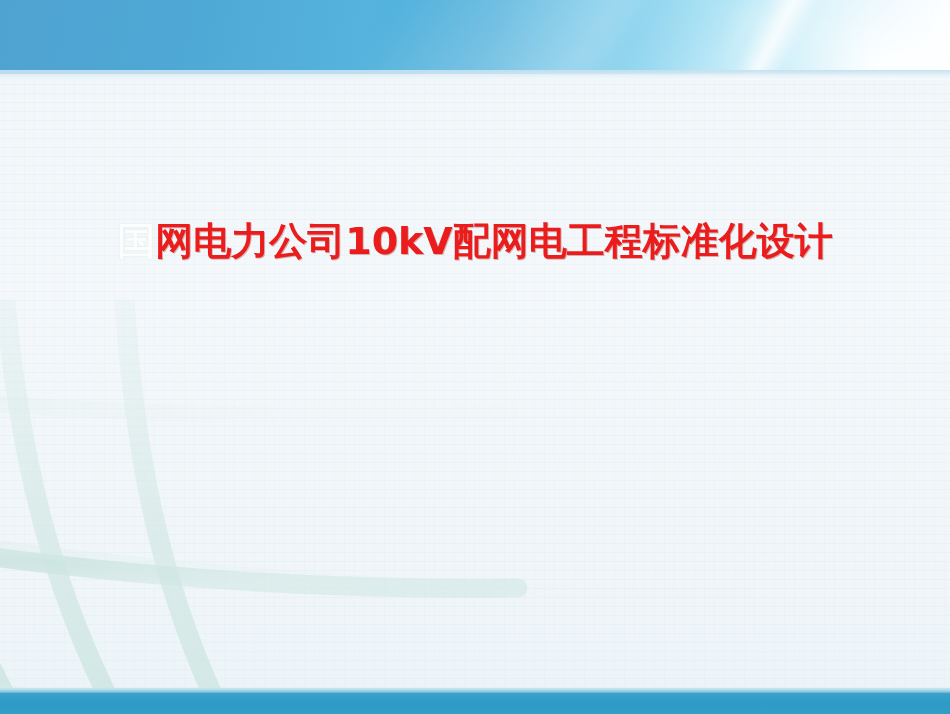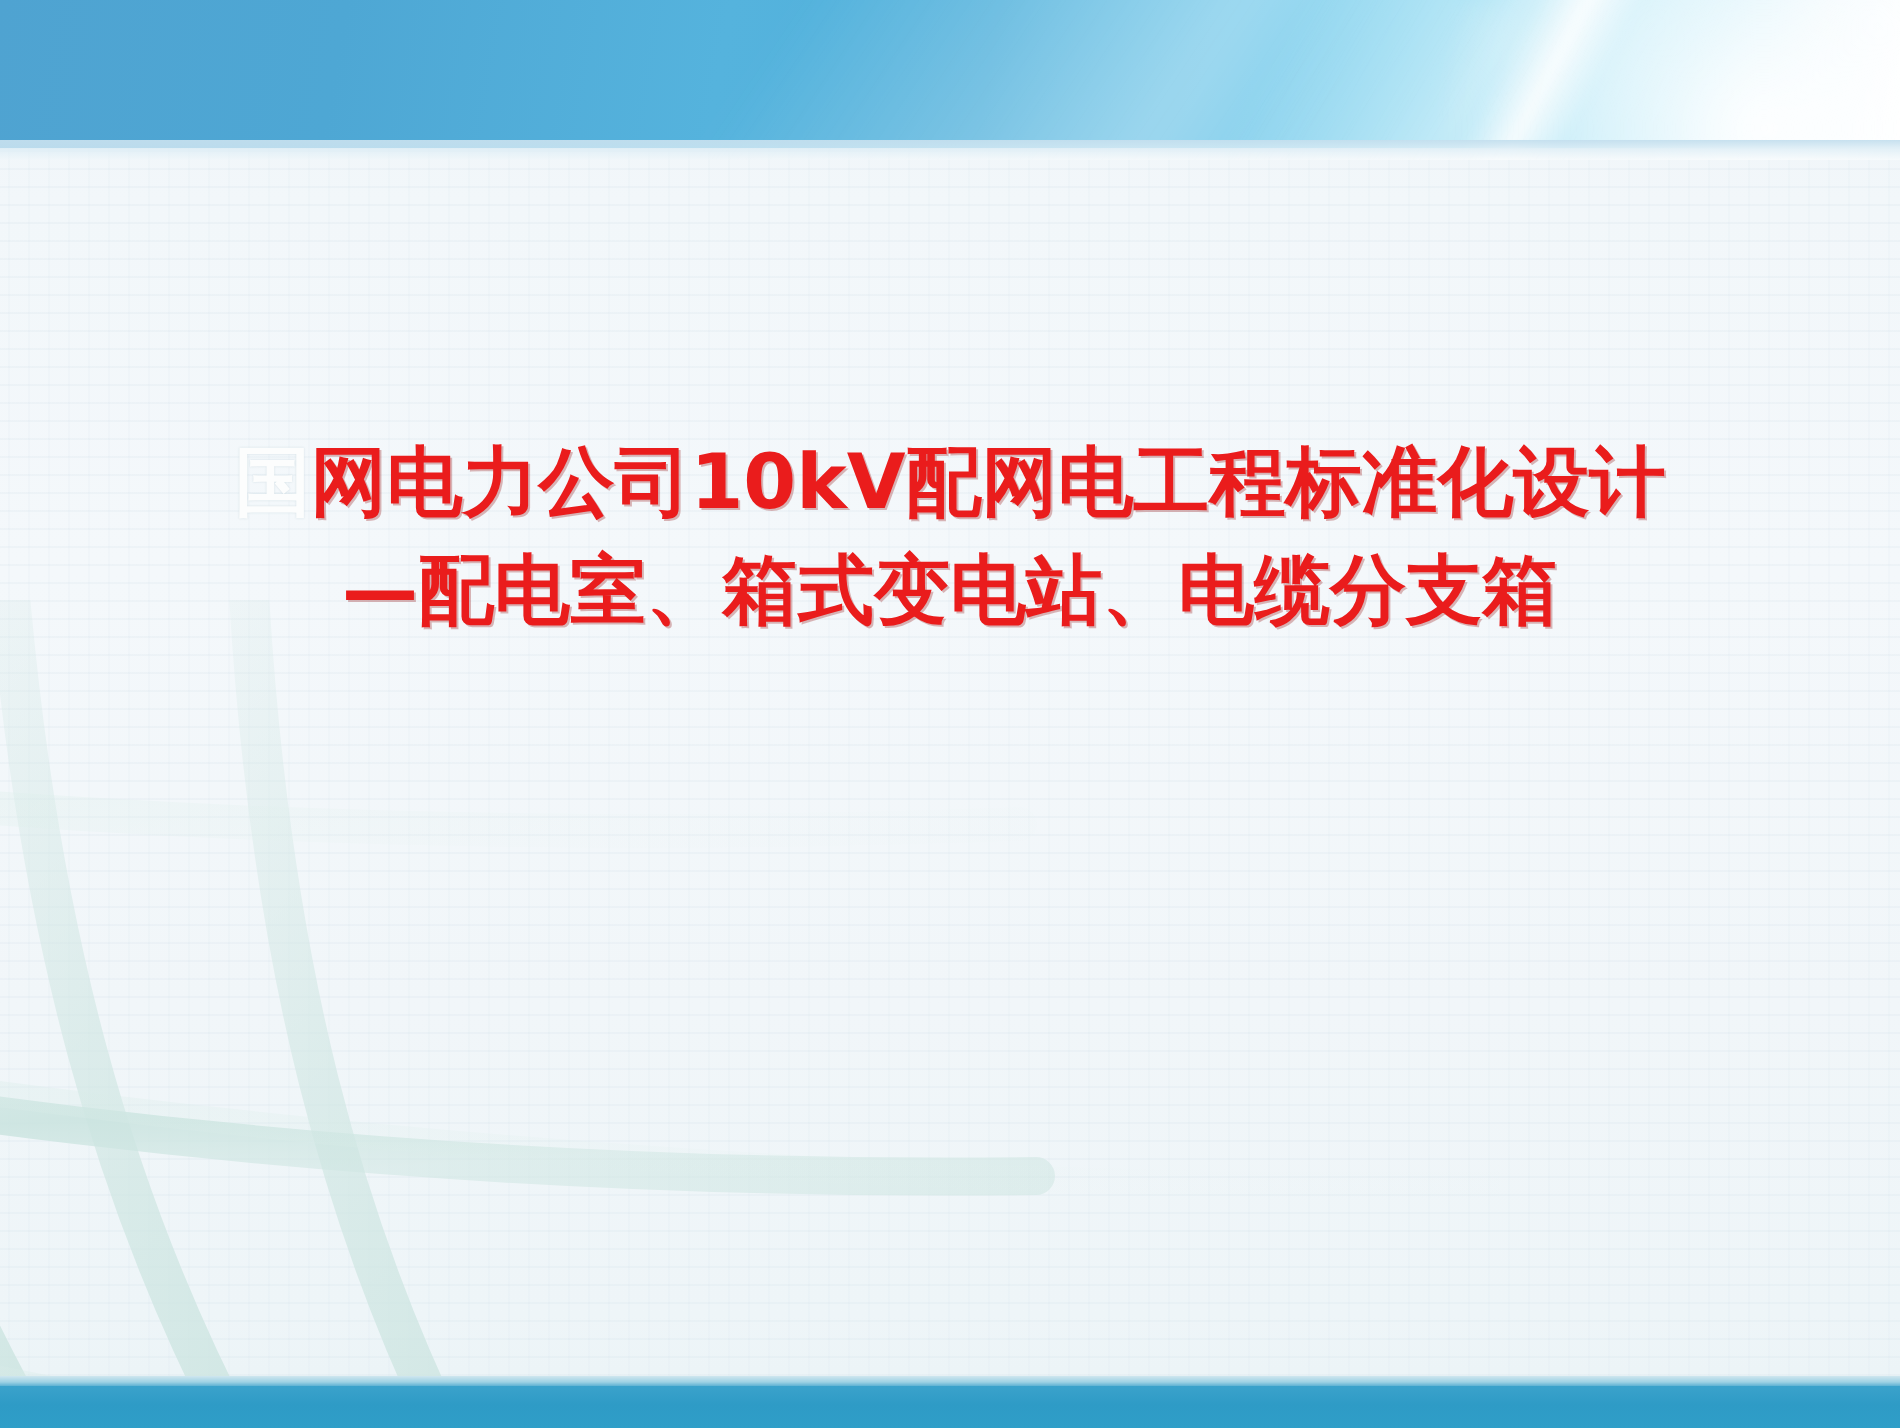--- a/index.html
+++ b/index.html
@@ -254,21 +254,20 @@
     <div class="header-base"></div>
     <div class="header-sheen-a"></div>
     <div class="header-sheen-b"></div>
     <div class="header-sheen-c"></div>
     <div class="header-glow-right"></div>
     <div class="header-fade"></div>
   </div>
 
   <div class="title-block">
     <div class="title-line title-line-1"><span class="title-ghost-glyph">国</span><span>网电力公司10kV配网电工程标准化设计</span></div>
-    <div class="title-line title-line-2">—配电室、箱式变电站、电缆分支箱</div>
   </div>
 
   <div class="footer-band">
     <div class="footer-hilite"></div>
     <div class="footer-main"></div>
   </div>
 
 </div>
 
 </body></html>

